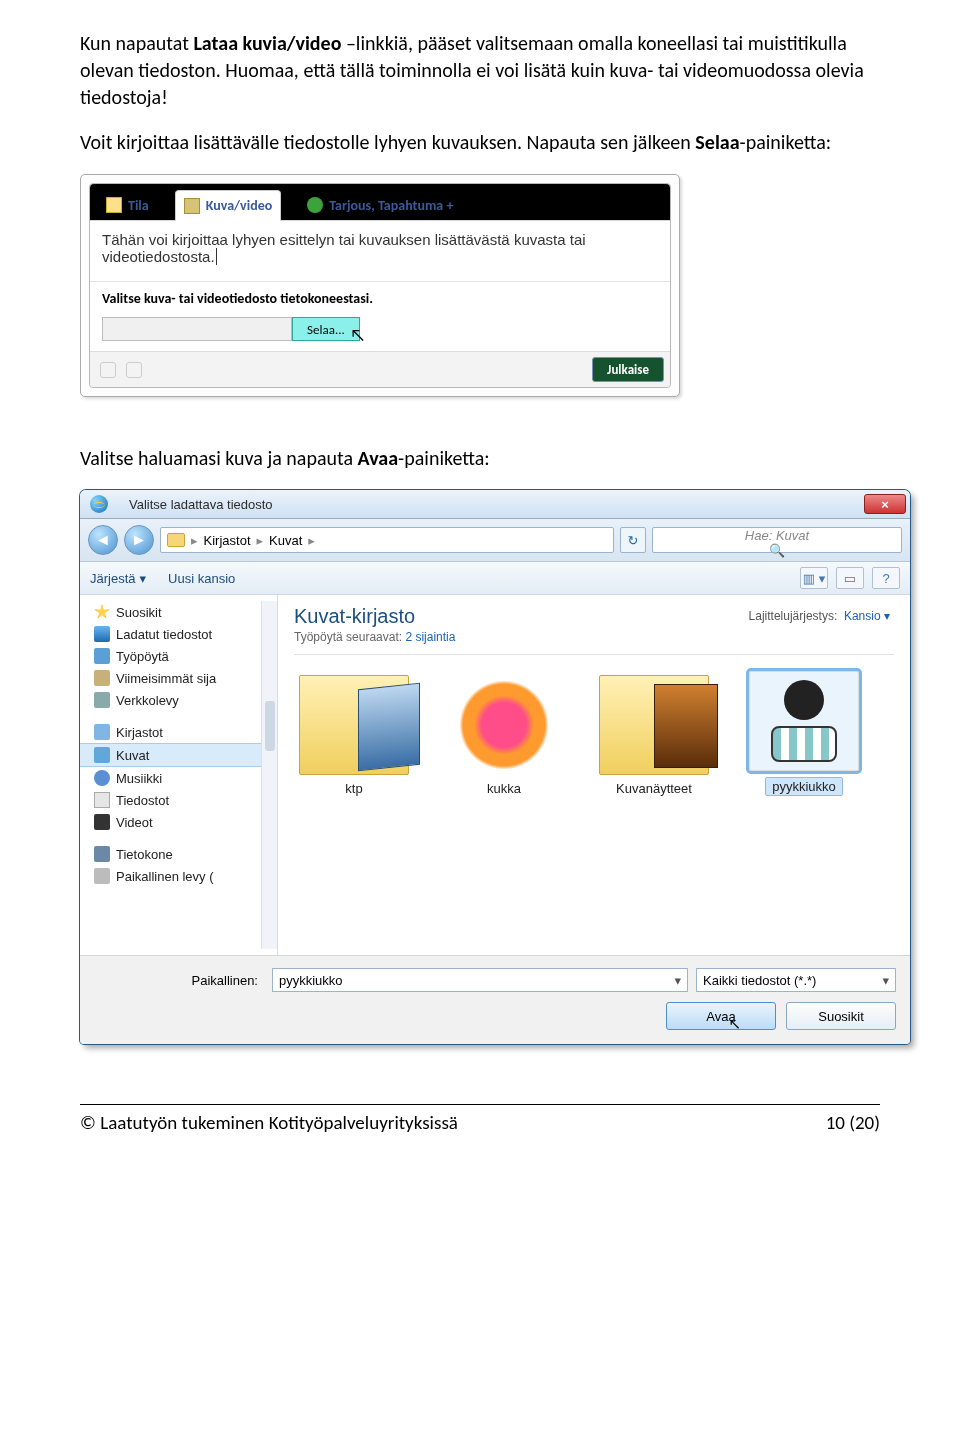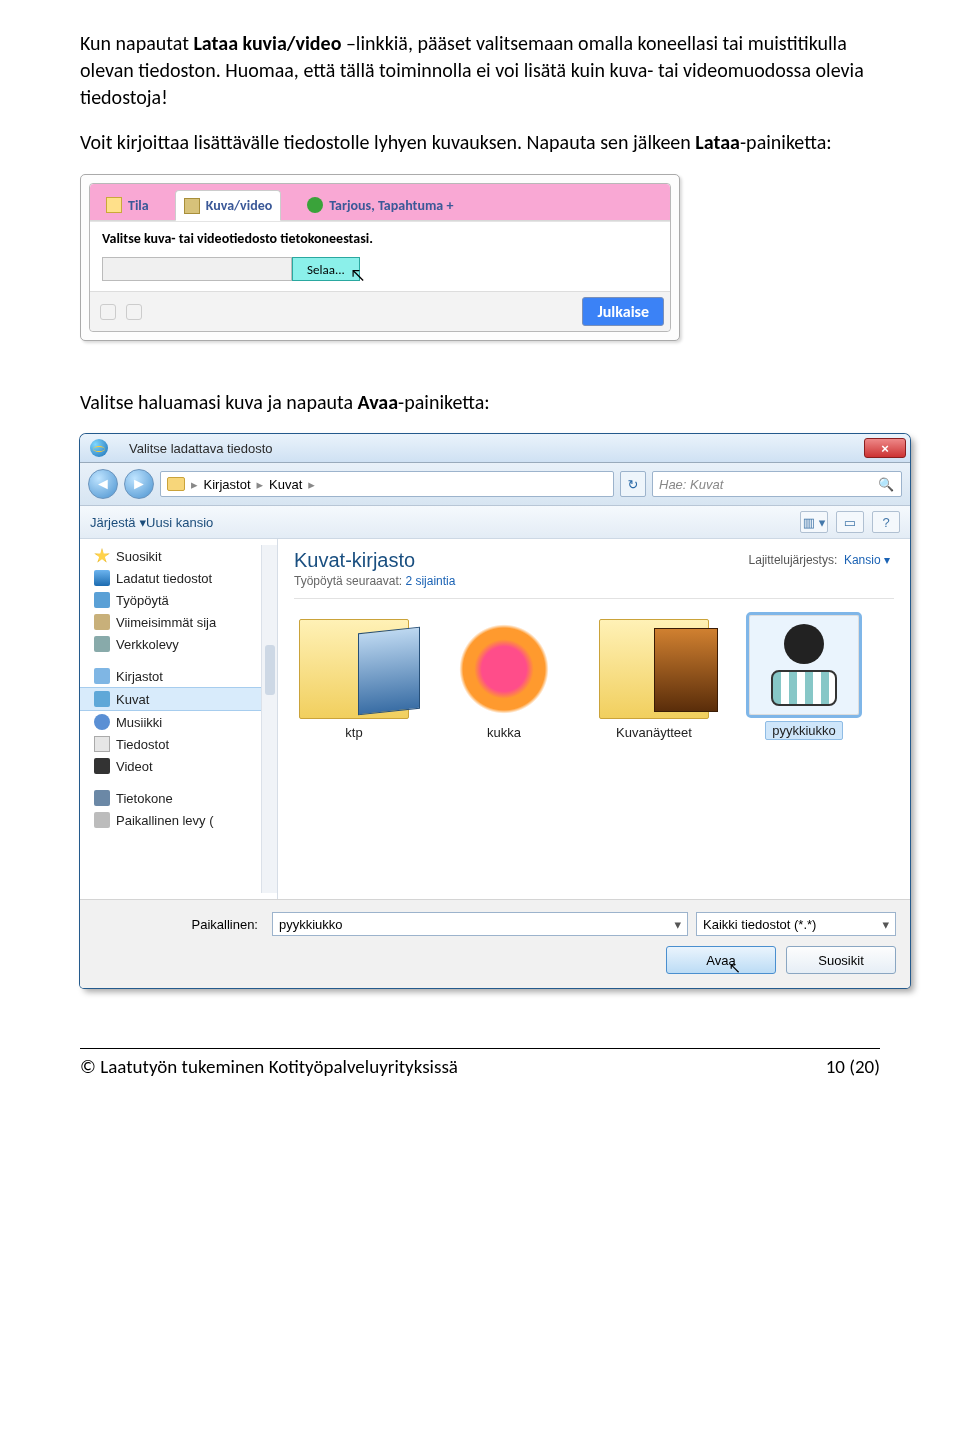--- a/index.html
+++ b/index.html
@@ -26,21 +26,21 @@
   }
   .fb-inner {
     border: 1px solid #b8b8b8;
     border-radius: 4px;
     background: #fff;
   }
   .fb-tabs {
     display: flex;
     align-items: center;
     border-bottom: 1px solid #d8d8d8;
-    background: #f9a8d4;
+    background: #000000;
     border-radius: 4px 4px 0 0;
     padding: 6px 8px 0 8px;
     gap: 18px;
     font-size: 14px;
   }
   .fb-tab { display:flex; align-items:center; gap:6px; padding:6px 8px; color:#3b5998; font-weight:bold; cursor:pointer;}
   .fb-tab.active { background:#fff; border:1px solid #ccc; border-bottom:1px solid #fff; border-radius:4px 4px 0 0; margin-bottom:-1px;justify-content:space-between;}
   .fb-tab .ic { width:16px; height:16px; display:inline-block; }
   .ic-note { background:#ffe08a; border:1px solid #c9a93a;}
   .ic-photo { background:#d7c27a; border:1px solid #a88f3a;}
@@ -65,21 +65,21 @@
   }
   .fb-cursor-arrow { position:relative; left:-10px; top:6px; font-size:18px; }
   .fb-footer {
     display:flex; align-items:center; justify-content:space-between;
     background:#f3f3f3; border-top:1px solid #ddd; padding:5px 6px;
     border-radius:0 0 4px 4px;
   }
   .fb-footer-left { display:flex; gap:10px; color:#bbb; padding-left:4px;}
   .fb-footer-left span { width:16px;height:16px;border:1px solid #ccc;border-radius:3px;}
   .fb-publish {
-    background:#3b82f6; color:#fff; font-weight:bold; font-size:16px;
+    background:#14532d; color:#fff; font-weight:bold; font-size:13px;
     border:1px solid #7a90b8; padding:4px 14px; border-radius:3px;
   }
 
   
   .win-dialog {
     width:830px;
     box-shadow:0 0 0 1px #245a8c, 4px 4px 6px rgba(0,0,0,.35);
     border-radius:6px 6px 4px 4px;
     font-family:"Segoe UI", Tahoma, sans-serif;
     font-size:13px;
@@ -122,29 +122,29 @@
   .bc-ico{width:18px;height:14px;background:#f7d67a;border:1px solid #caa33a;border-radius:2px;}
   .bc-sep{color:#888;padding:0 2px;}
   .refresh {
     width:26px;height:26px;border:1px solid #9cb3cc;background:#eef5fb;
     display:flex;align-items:center;justify-content:center;color:#2a6aa8;
     border-radius:2px;
   }
   .searchbox{
     width:250px;height:26px;border:1px solid #9cb3cc;background:#fff;
     display:flex;align-items:center;justify-content:space-between;padding:0 6px;
-    color:#888;font-style:italic;border-radius:2px;
+    color:#888;font-style:italic;border-radius:2px;flex-direction:column;
   }
   .searchbox .mag{color:#2a6aa8;font-style:normal;}
   .win-toolbar{
     display:flex;align-items:center;justify-content:space-between;
     background:linear-gradient(#f5f9fd,#e3ecf5);
     border-bottom:1px solid #cdd8e4; padding:5px 10px;
   }
-  .win-toolbar .tb-left{display:flex;color:#1b4c7a;}
+  .win-toolbar .tb-left{display:flex;gap:22px;color:#1b4c7a;}
   .tb-item{display:flex;align-items:center;gap:4px;}
   .tb-right{display:flex;gap:8px;align-items:center;}
   .viewbtn{width:28px;height:22px;border:1px solid #b0c0d2;background:#f4f8fc;border-radius:2px;display:flex;align-items:center;justify-content:center;color:#4478aa;}
   .win-body{display:flex;height:360px;background:#fff;}
   .navpane{
     width:198px;border-right:1px solid #d6dde6;overflow:hidden;
     padding:6px 0; font-size:13px; color:#222;
   }
   .np-group{margin-bottom:10px;}
   .np-row{display:flex;align-items:center;gap:6px;padding:3px 8px 3px 14px;}
@@ -217,38 +217,41 @@
   }
 </style>
 </head>
 <body>
 
 <p class="para">
   <span>Kun napautat </span><span class="bold">Lataa kuvia/video</span><span> –linkkiä, pääset valitsemaan omalla koneellasi tai muistitikulla olevan tiedoston. Huomaa, että tällä toiminnolla ei voi lisätä kuin kuva- tai videomuodossa olevia tiedostoja!</span>
 </p>
 
 <p class="para">
-  <span>Voit kirjoittaa lisättävälle tiedostolle lyhyen kuvauksen. Napauta sen jälkeen </span><span class="bold">Lataa</span><span>-painiketta:</span>
+  <span>Voit kirjoittaa lisättävälle tiedostolle lyhyen kuvauksen. Napauta sen jälkeen </span><span class="bold">Selaa</span><span>-painiketta:</span>
 </p>
 
 <div class="fb-box">
   <div class="fb-inner">
     <div class="fb-tabs">
       <div class="fb-tab">
         <span class="ic ic-note"></span>
         <span>Tila</span>
       </div>
       <div class="fb-tab active">
         <span class="ic ic-photo"></span>
         <span>Kuva/video</span>
       </div>
       <div class="fb-tab">
         <span class="ic-badge"></span>
         <span>Tarjous, Tapahtuma +</span>
       </div>
+    </div>
+    <div class="fb-textarea">
+      <span>Tähän voi kirjoittaa lyhyen esittelyn tai kuvauksen lisättävästä kuvasta tai videotiedostosta.</span><span class="cursor"></span>
     </div>
     <div class="fb-select-title">Valitse kuva- tai videotiedosto tietokoneestasi.</div>
     <div class="fb-file-row">
       <div class="fb-file-field"></div>
       <div class="fb-browse-btn">
         <span>Selaa...</span>
       </div>
       <span class="fb-cursor-arrow">↖</span>
     </div>
     <div class="fb-footer">

